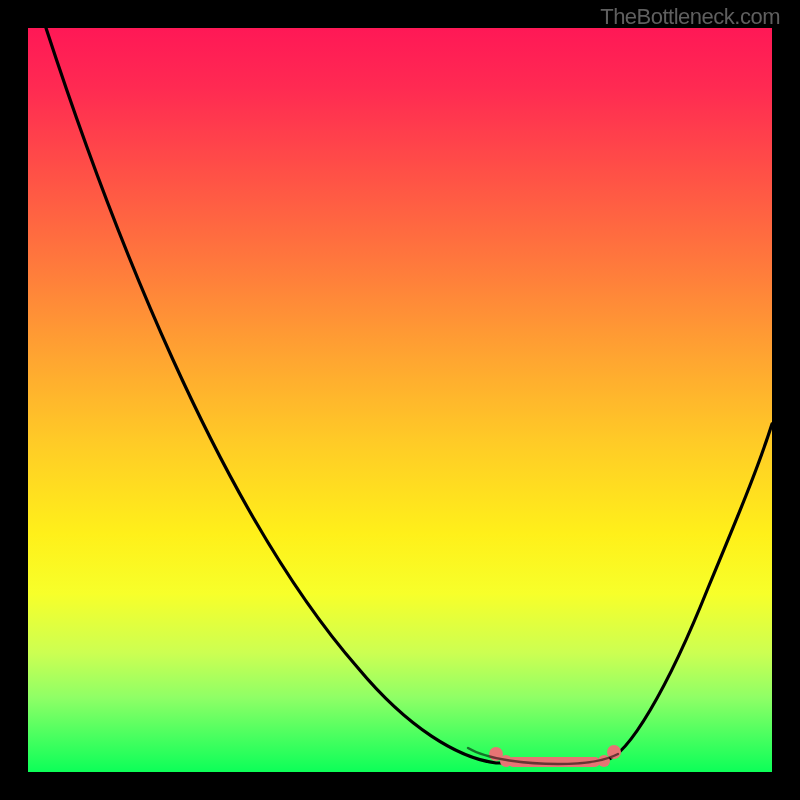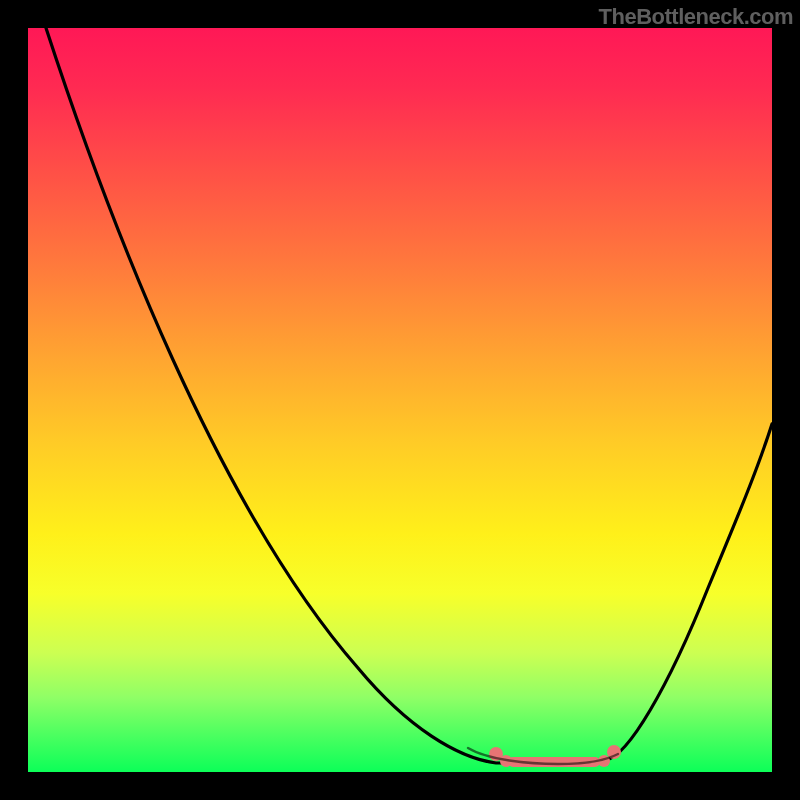--- a/index.html
+++ b/index.html
@@ -6,24 +6,24 @@
   html, body { width: 800px; height: 800px; background: #000; overflow: hidden; }
   .outer {
     width: 800px;
     height: 800px;
     background: #000;
     position: relative;
   }
   .watermark {
     position: absolute;
     top: 4px;
-    right: 7px;
+    right: 20px;
     font-family: Arial, Helvetica, sans-serif;
     font-size: 22px;
-    font-weight: bold;
+    font-weight: normal;
     color: #5f5f5f;
     z-index: 5;
     letter-spacing: -0.5px;
   }
   .plot {
     position: absolute;
     left: 28px;
     top: 28px;
     width: 744px;
     height: 744px;

